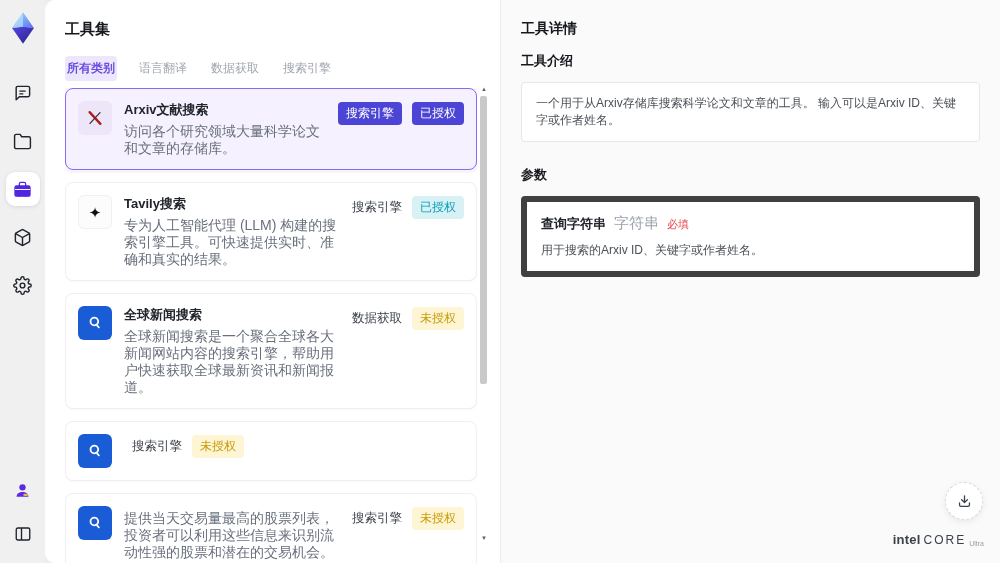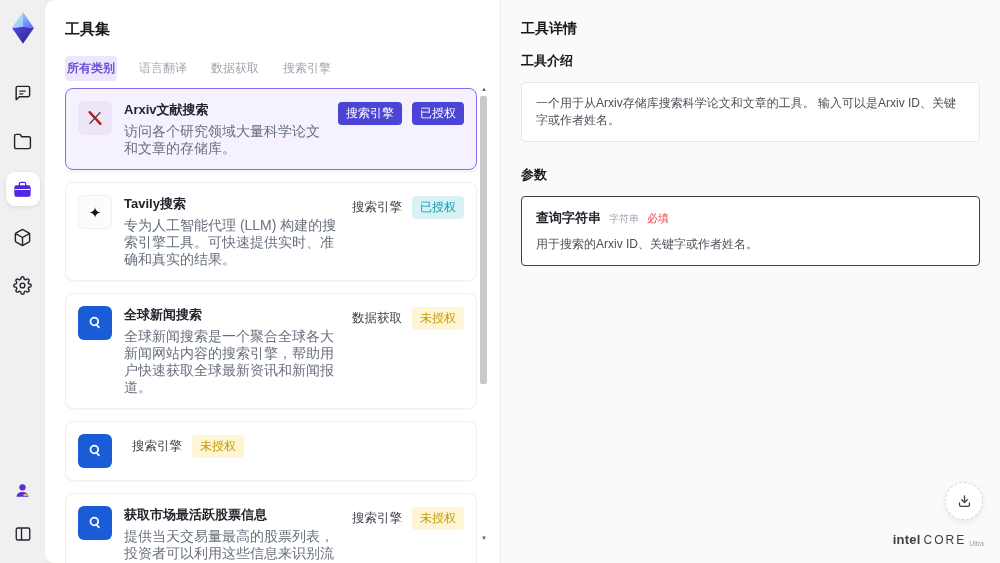--- a/index.html
+++ b/index.html
@@ -57,24 +57,24 @@
   .sb-down { bottom:14px; }
   .sb-thumb { position:absolute; left:1px; top:10px; width:7px; height:288px; background:#c9c9c9; border-radius:2px; }
 
   
   .right-panel { position:absolute; left:455px; right:0; top:0; bottom:0; background:#fafafa;
                  border-left:1px solid #ececec; padding:20px 20px; }
   .detail-title { font-size:14px; font-weight:700; color:#16181d; margin-bottom:14px; }
   .section-heading { font-size:13px; font-weight:700; color:#16181d; margin-bottom:12px; }
   .info-box { background:#fff; border:1px solid #e7e7e7; border-radius:4px; padding:12px 14px;
               font-size:12px; color:#4c5158; line-height:17px; margin-bottom:24px; }
-  .param-box { background:#fff; border:1px solid #404040; border-radius:4px; padding:12px 14px; }
+  .param-box { background:#fff; border:6px solid #404040; border-radius:4px; padding:12px 14px; }
   .param-head { display:flex; align-items:baseline; gap:8px; }
   .param-name { font-size:13px; font-weight:700; color:#21242b; }
-  .param-type { font-size:10px; color:#9aa2ac;font-family:Liberation Serif, serif; }
+  .param-type { font-size:15px; color:#9aa2ac;font-family:Liberation Serif, serif; }
   .param-required { font-size:11px; color:#e5484d; }
   .param-desc { font-size:12px; color:#4c5158; margin-top:9px; line-height:17px; }
 
   
   .download-fab { position:absolute; right:17px; bottom:43px; width:38px; height:38px; border-radius:50%;
                   background:#fff; border:1px dashed #d9d9d9; box-shadow:0 2px 6px rgba(0,0,0,.08);
                   display:flex; align-items:center; justify-content:center; cursor:pointer; }
   .intel-logo { position:absolute; right:16px; bottom:16px; color:#3c4149; display:flex; align-items:baseline; gap:3px; }
   .intel-word { font-size:13px; font-weight:700; letter-spacing:.2px; }
   .core-word { font-size:12px; font-weight:400; letter-spacing:2px; }
@@ -230,21 +230,20 @@
   </div>
 
   <div class="tool-card">
     <div class="tool-icon tile-juhe">
               <svg width="20" height="20" viewBox="0 0 24 24" fill="none" stroke="#ffffff" stroke-width="2.2" stroke-linecap="round">
                 <circle cx="11.2" cy="10.2" r="4.6"></circle>
                 <path d="M13.6 13.8l3 3.4"></path>
               </svg>
             </div>
     <div class="tool-main">
-      <div class="tool-name">获取市场最活跃股票信息</div>
       <div class="tool-desc">提供当天交易量最高的股票列表，投资者可以利用这些信息来识别流动性强的股票和潜在的交易机会。</div>
     </div>
     <div class="tool-badges">
       <span class="tool-category cat-text">搜索引擎</span>
       <span class="tool-status pill pill-yellow">未授权</span>
     </div>
   </div>
 
 </div>
       <div class="scrollbar">

